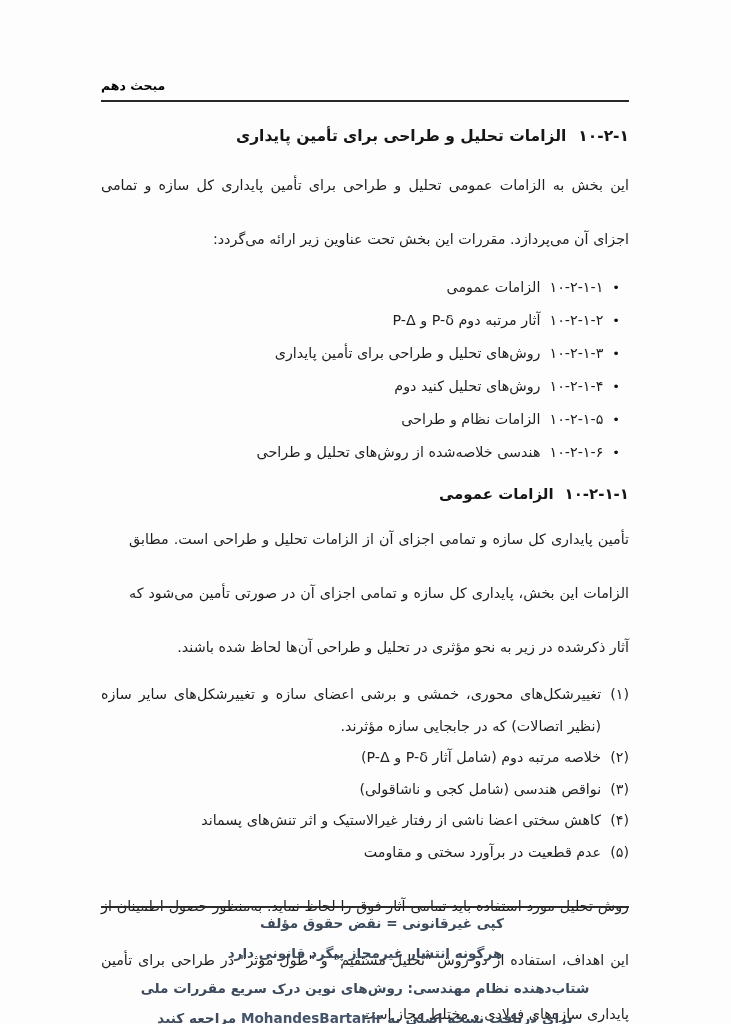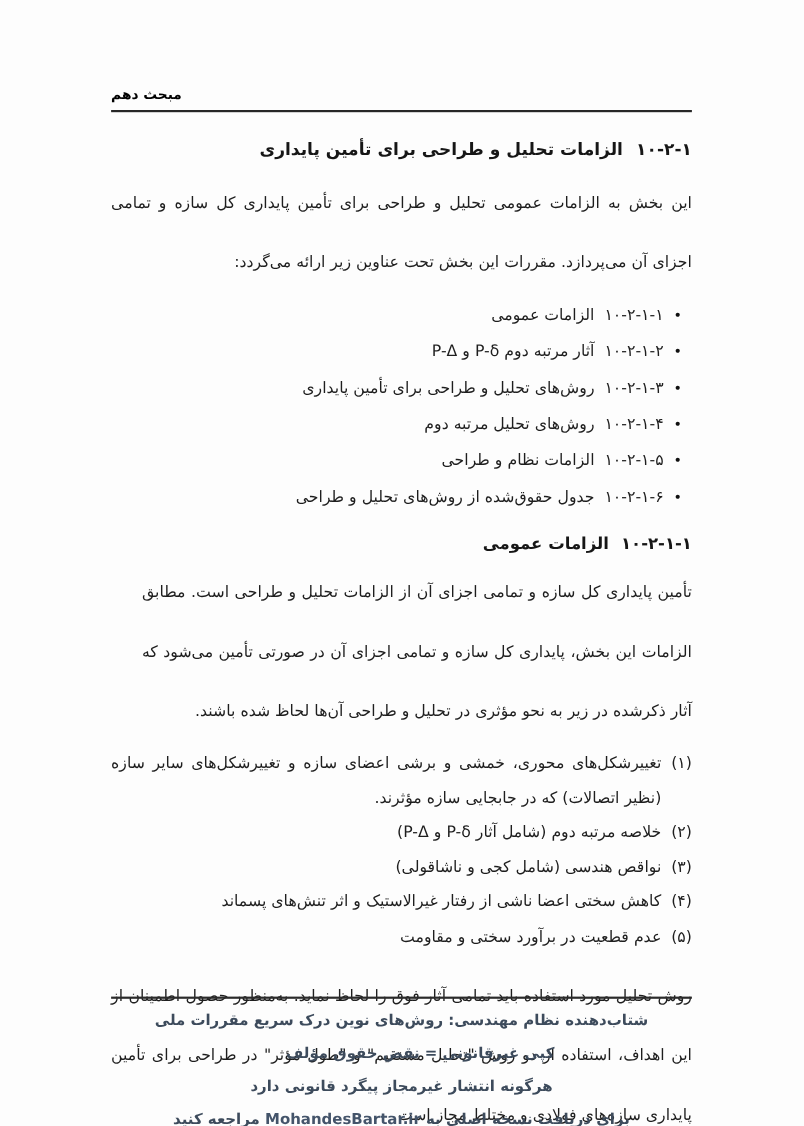--- a/index.html
+++ b/index.html
@@ -151,31 +151,31 @@
         <span>آثار مرتبه دوم P-δ و P-Δ</span>
       </li>
       <li>
         <span class="bullet-glyph">•</span>
         <span class="toc-num">۱۰-۲-۱-۳</span>
         <span>روش‌های تحلیل و طراحی برای تأمین پایداری</span>
       </li>
       <li>
         <span class="bullet-glyph">•</span>
         <span class="toc-num">۱۰-۲-۱-۴</span>
-        <span>روش‌های تحلیل مرتبه دوم</span>
+        <span>روش‌های تحلیل کنید دوم</span>
       </li>
       <li>
         <span class="bullet-glyph">•</span>
         <span class="toc-num">۱۰-۲-۱-۵</span>
         <span>الزامات نظام و طراحی</span>
       </li>
       <li>
         <span class="bullet-glyph">•</span>
         <span class="toc-num">۱۰-۲-۱-۶</span>
-        <span>جدول حقوق‌شده از روش‌های تحلیل و طراحی</span>
+        <span>هندسی خلاصه‌شده از روش‌های تحلیل و طراحی</span>
       </li>
     </ul>
 
     <h2 class="sub-title">
       <span>۱۰-۲-۱-۱</span>
       <span>الزامات عمومی</span>
     </h2>
 
     <p class="body-text p-general">تأمین پایداری کل سازه و تمامی اجزای آن از الزامات تحلیل و طراحی است. مطابق الزامات این بخش، پایداری کل سازه و تمامی اجزای آن در صورتی تأمین می‌شود که آثار ذکرشده در زیر به نحو مؤثری در تحلیل و طراحی آن‌ها لحاظ شده باشند.</p>
 
@@ -201,23 +201,23 @@
         <span class="num-text">عدم قطعیت در برآورد سختی و مقاومت</span>
       </div>
     </div>
 
     <p class="body-text p-closing">روش تحلیل مورد استفاده باید تمامی آثار فوق را لحاظ نماید. به‌منظور حصول اطمینان از این اهداف، استفاده از دو روش "تحلیل مستقیم" و "طول مؤثر" در طراحی برای تأمین پایداری سازه‌های فولادی و مختلط مجاز است.</p>
 
   </div>
 
   <div class="page-footer">
     <hr class="footer-rule">
-    <div class="footer-line first">شتاب‌دهنده نظام مهندسی: روش‌های نوین درک سریع مقررات ملی</div>
     <div class="footer-line">
       <span class="footer-split">کپی غیرقانونی = نقض حقوق مؤلف</span><span class="footer-gap"></span><span class="footer-split">هرگونه انتشار غیرمجاز پیگرد قانونی دارد</span>
     </div>
+    <div class="footer-line first">شتاب‌دهنده نظام مهندسی: روش‌های نوین درک سریع مقررات ملی</div>
     <div class="footer-line">
       <span>برای دریافت نسخه اصلی به</span>
       <span class="site-name">MohandesBartar.ir</span>
       <span>مراجعه کنید</span>
     </div>
   </div>
 </div>
 
 </body></html>

